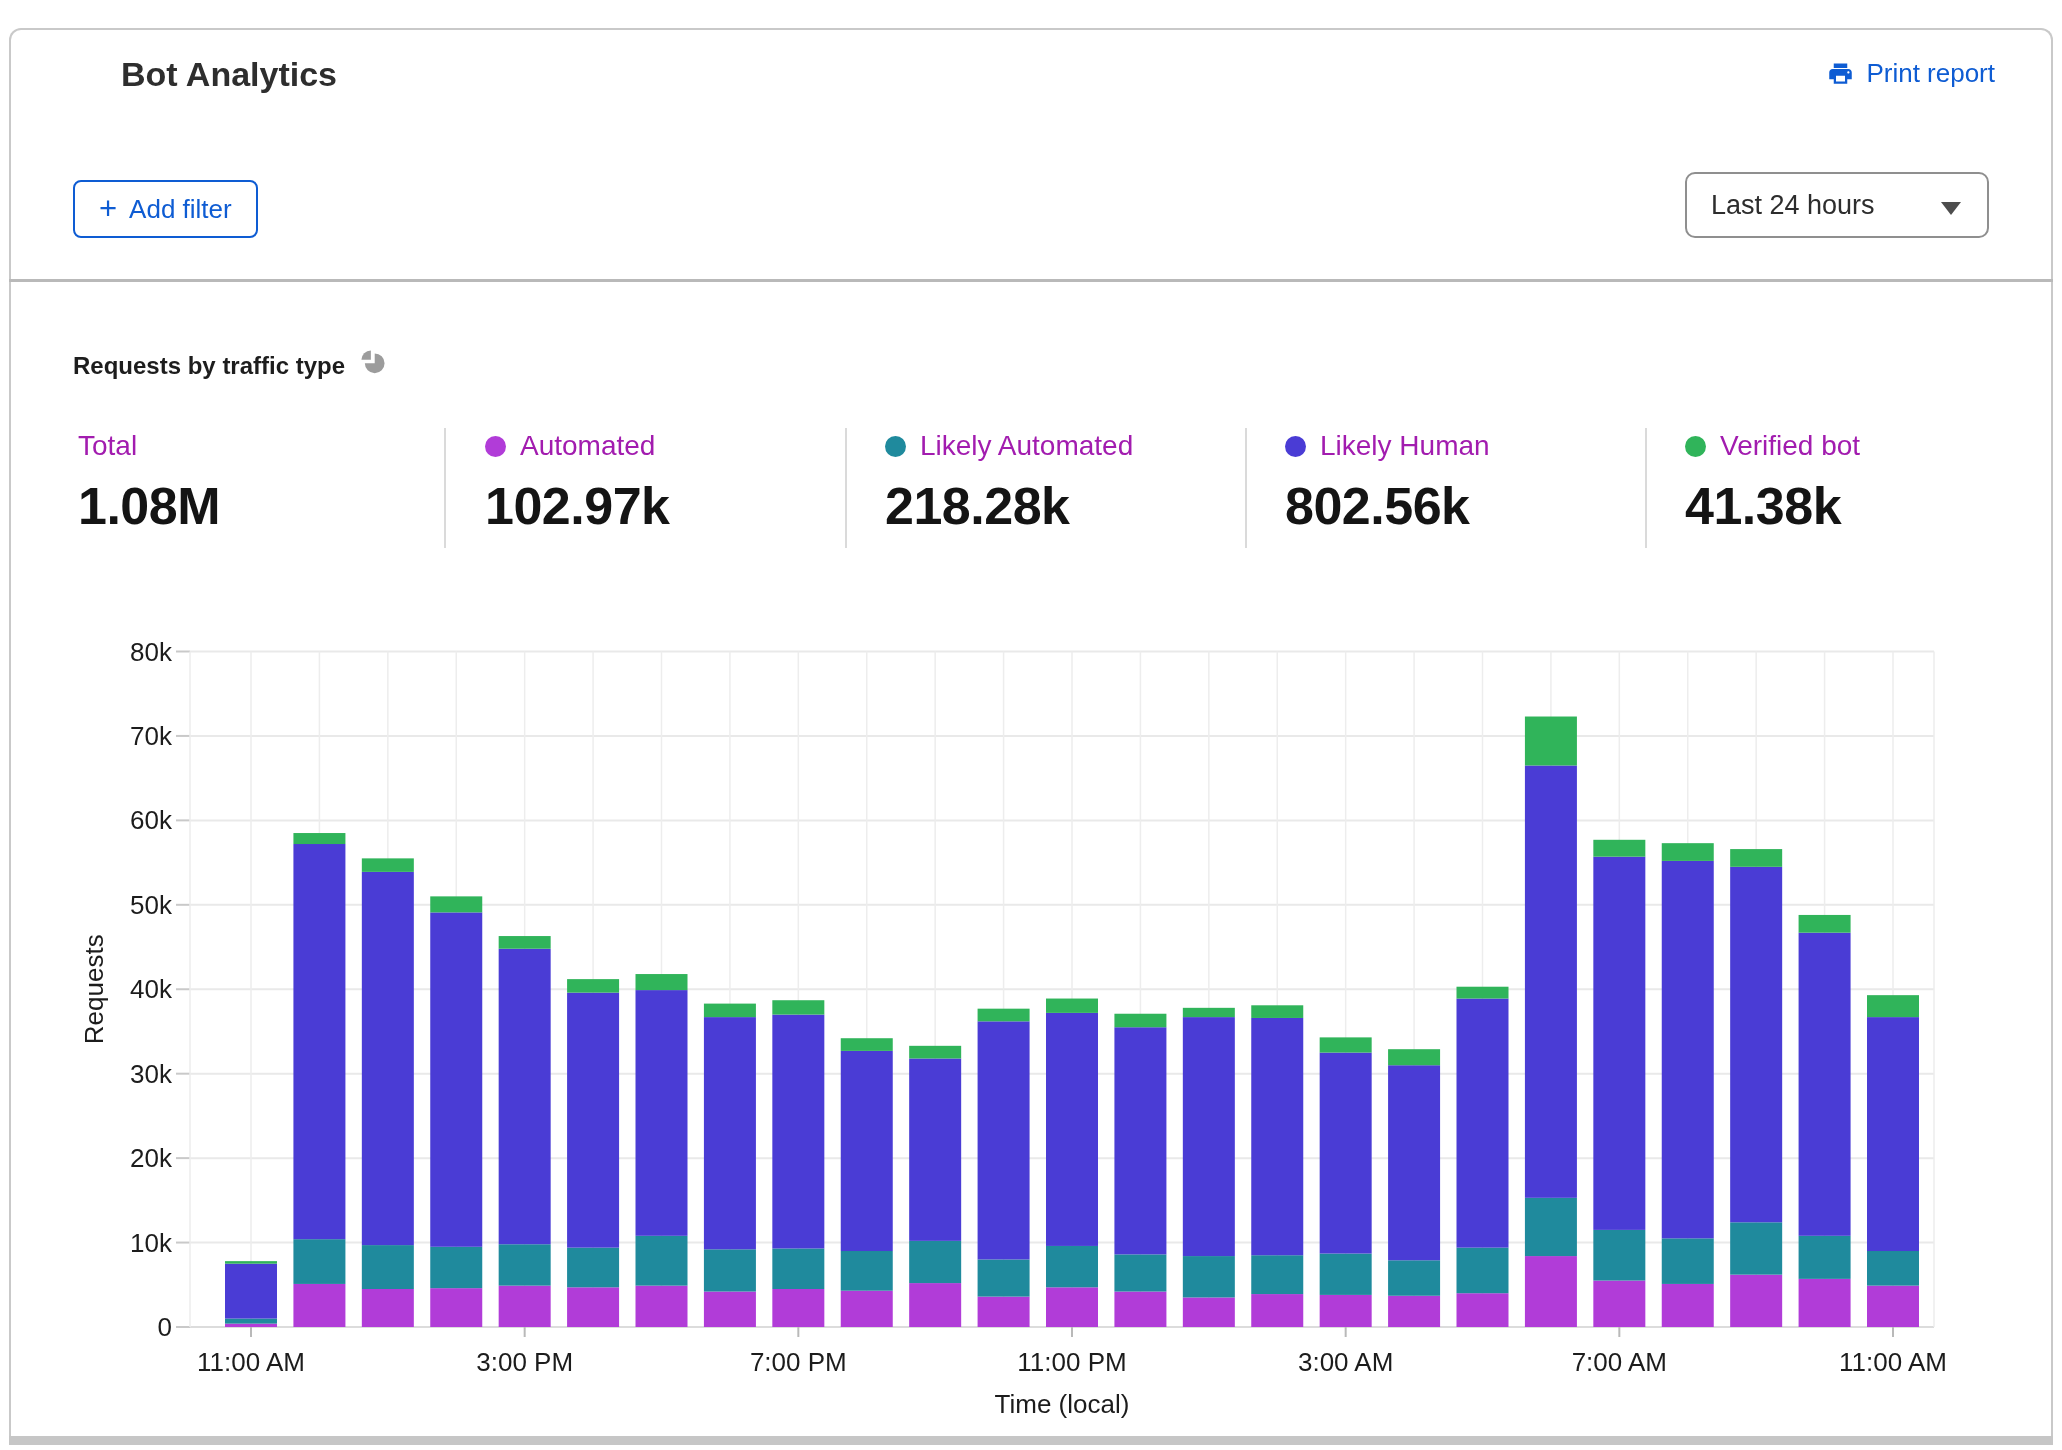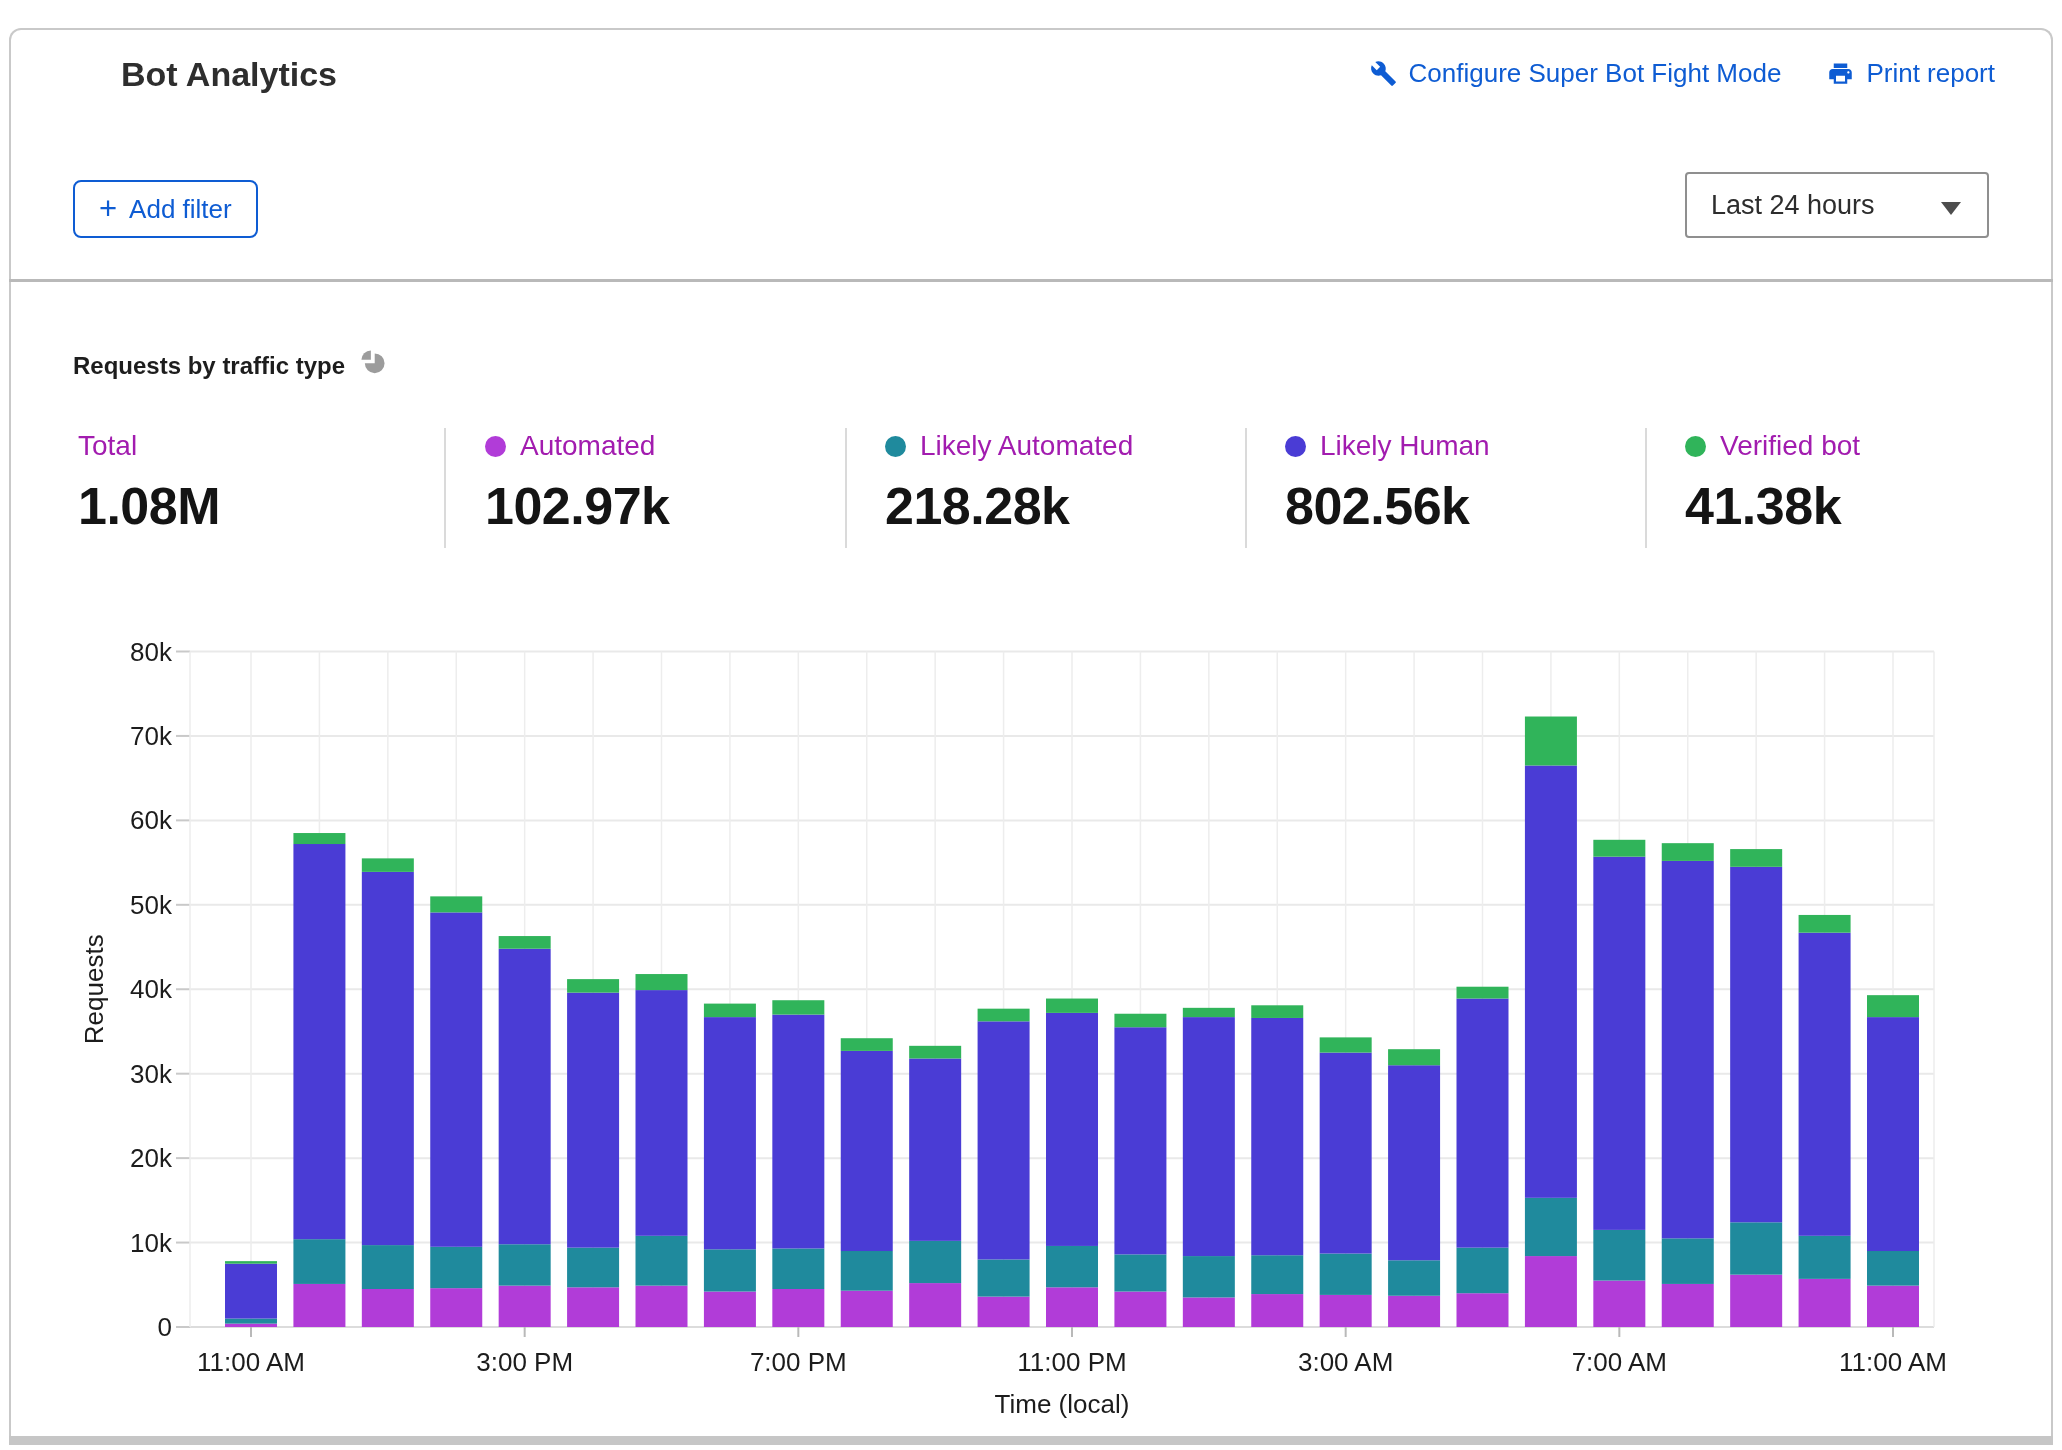--- a/index.html
+++ b/index.html
@@ -25,21 +25,21 @@
   .add-filter-btn{
     position:absolute;left:73px;top:180px;height:58px;box-sizing:border-box;
     display:inline-flex;align-items:center;gap:12px;padding:0 24px;
     border:2px solid #0e5cd3;border-radius:8px;background:#fff;
     color:#0e5cd3;font-size:26px;font-weight:500;cursor:pointer;font-family:inherit;
   }
   .add-filter-btn .plus{font-size:31px;font-weight:400;line-height:1;position:relative;top:-1px;}
 
   .time-select{
     position:absolute;left:1685px;top:172px;width:304px;height:66px;box-sizing:border-box;
-    border:2px solid #8f8f8f;border-radius:4px;background:#fff;
+    border:2px solid #8f8f8f;border-radius:10px;background:#fff;
     display:flex;align-items:center;padding:0 24px;font-size:27px;color:#2d2d2d;cursor:pointer;
   }
   .time-select .caret{
     position:absolute;right:26px;top:28px;width:0;height:0;
     border-left:10px solid transparent;border-right:10px solid transparent;border-top:13px solid #4d4d4d;
   }
 
   .section-title{position:absolute;left:73px;top:350px;display:flex;align-items:center;gap:16px;}
   .section-title .txt{font-size:24px;font-weight:700;color:#1d1d1d;}
 
@@ -53,28 +53,20 @@
   .axis-label{font-family:"Liberation Sans", sans-serif;font-size:26px;fill:#1c1c1c;}
 </style>
 </head>
 <body>
 
 <div class="card"></div>
 
 <div class="page-title">Bot Analytics</div>
 
 <div class="top-links">
-  <a class="top-link">
-    <span>
-      <svg width="27" height="27" viewBox="0 0 24 24" fill="#0e5cd3">
-          <path d="M22.7 19l-9.1-9.1c.9-2.3.4-5-1.5-6.9-2-2-5-2.4-7.4-1.3L9 6 6 9 1.6 4.7C.4 7.1.9 10.1 2.9 12.1c1.9 1.9 4.6 2.4 6.9 1.5l9.1 9.1c.4.4 1 .4 1.4 0l2.3-2.3c.5-.4.5-1.1.1-1.4z"></path>
-        </svg>
-    </span>
-    <span>Configure Super Bot Fight Mode</span>
-  </a>
   <a class="top-link">
     <span>
       <svg width="27" height="27" viewBox="0 0 24 24" fill="#0e5cd3">
           <path d="M19 8H5c-1.66 0-3 1.34-3 3v6h4v4h12v-4h4v-6c0-1.66-1.34-3-3-3zm-3 11H8v-5h8v5zm3-7c-.55 0-1-.45-1-1s.45-1 1-1 1 .45 1 1-.45 1-1 1zm-1-9H6v4h12V3z"></path>
         </svg>
     </span>
     <span>Print report</span>
   </a>
 </div>
 

